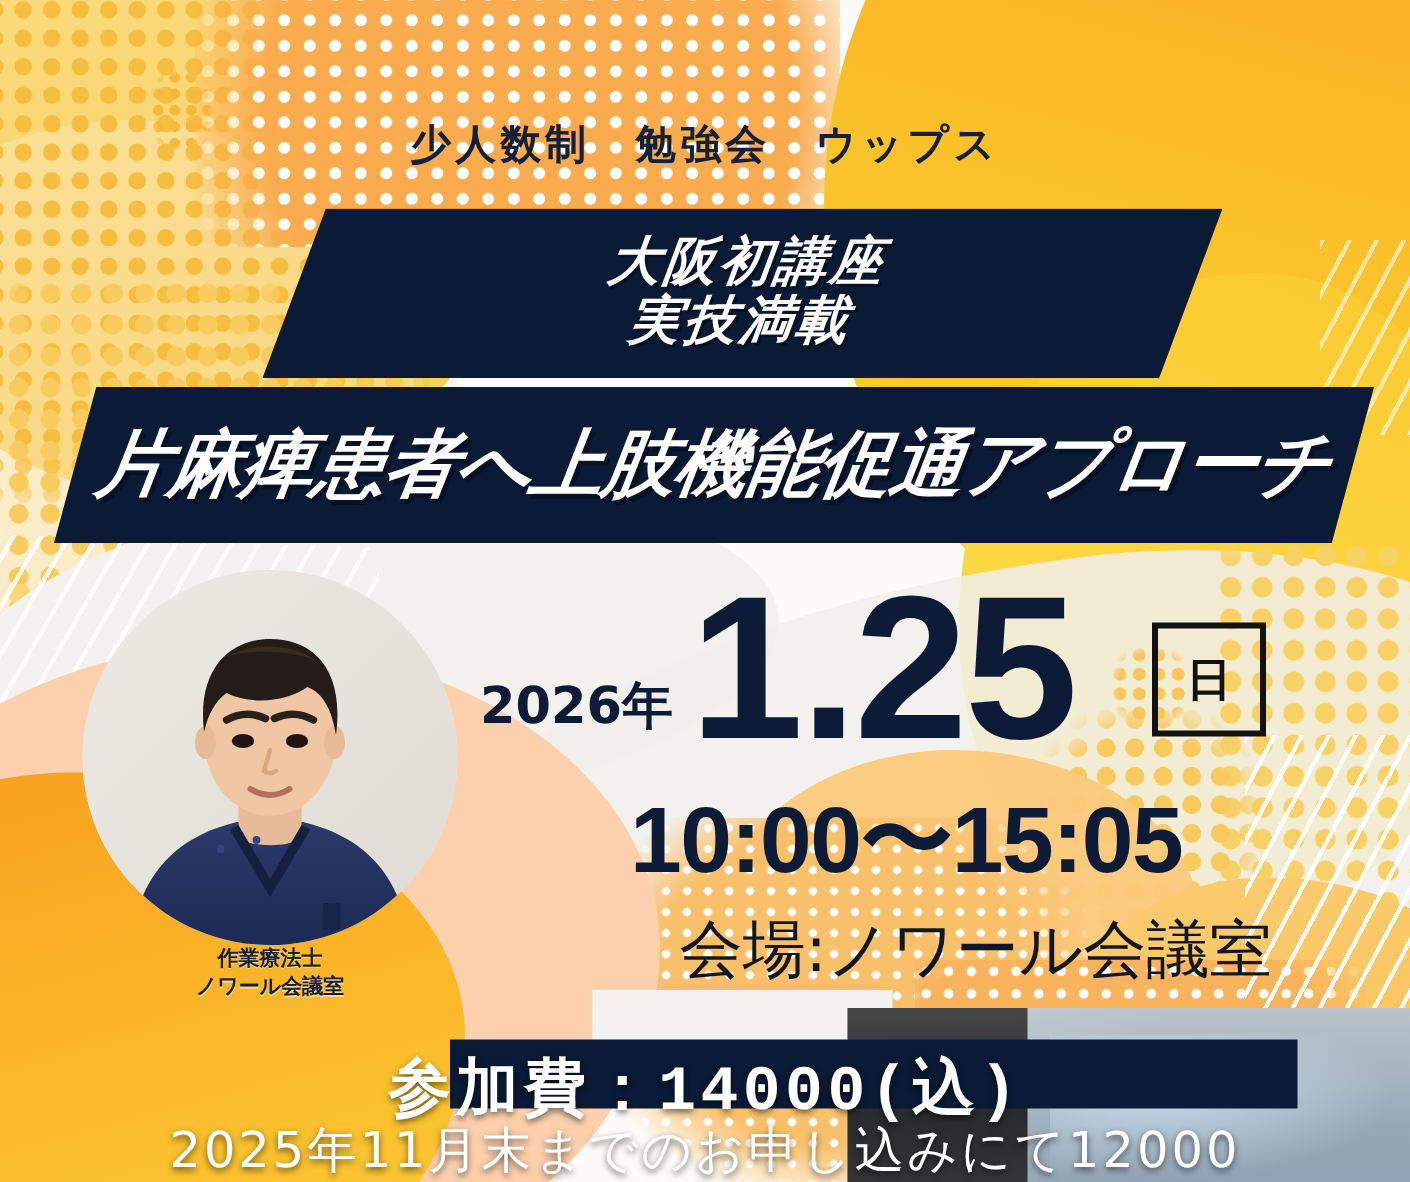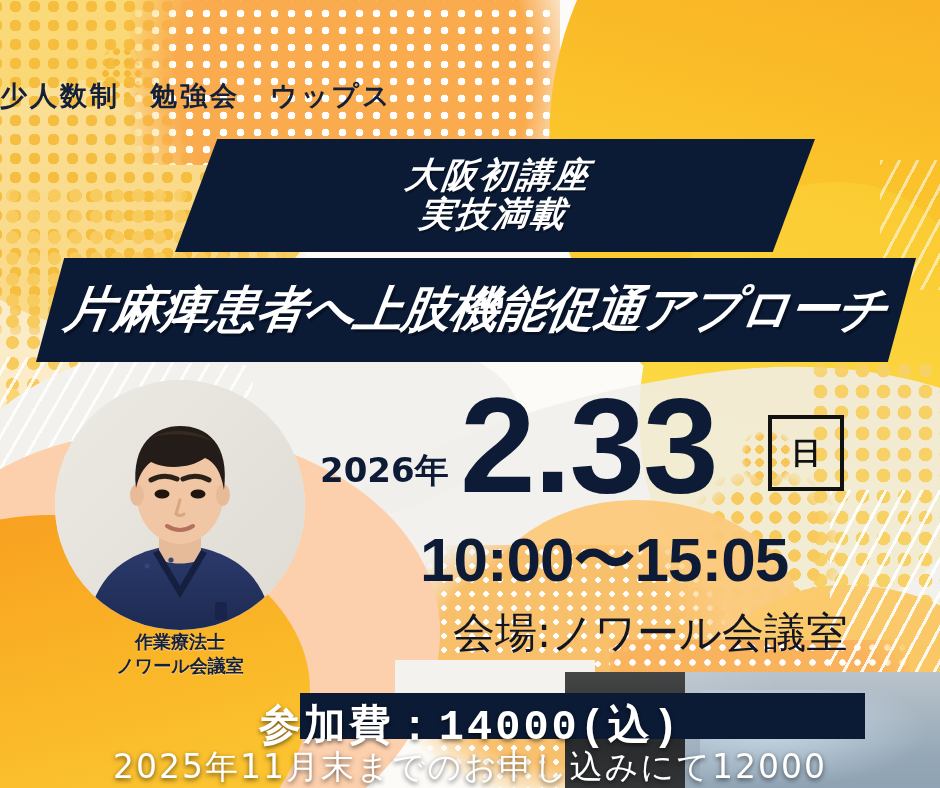--- a/index.html
+++ b/index.html
@@ -250,36 +250,36 @@
   }
   #fee-band{
     left:300px;top:693px;width:565px;height:46px;background:#0b1a35;
     position:absolute;z-index:3;
   }
 
   
   .fg{position:absolute;z-index:5;text-align:center;}
 
   #kicker{
-    left:0;top:78px;width:940px;text-align:left;
+    left:0;top:78px;width:940px;text-align:center;
     font-size:27px;font-weight:700;color:#14203a;letter-spacing:3px;
     font-family:"DejaVu Sans","Liberation Sans",sans-serif;
   }
 
   
   #portrait{
     left:55px;top:380px;width:250px;height:250px;border-radius:50%;
     overflow:hidden;z-index:4;
     background:#e9e9e5;
   }
   #portrait svg{display:block;width:100%;height:100%;}
 
   #speaker{
     left:30px;top:630px;width:300px;text-align:center;
-    color:#16203a;font-size:18px;font-weight:700;line-height:1.35;
+    color:#16203a;font-size:14px;font-weight:700;line-height:1.35;
     font-family:"DejaVu Sans","Liberation Sans",sans-serif;
     text-shadow:0 1px 0 rgba(255,255,255,.45);
   }
 
   
   #date-row{left:300px;top:390px;width:600px;height:125px;}
   #year{
     position:absolute;left:20px;top:58px;
     font-size:34px;font-weight:700;color:#0d1b36;letter-spacing:0px;
     font-family:"DejaVu Sans","Liberation Sans",sans-serif;
@@ -418,21 +418,21 @@
     </svg>
   </div>
 
   <div class="fg" id="speaker">
     <div>作業療法士</div>
     <div>ノワール会議室</div>
   </div>
 
   <div class="fg" id="date-row">
     <div id="year">2026年</div>
-    <div id="bigdate">2.33</div>
+    <div id="bigdate">1.25</div>
     <div id="daybox">日</div>
   </div>
 
   <div class="fg" id="time">10:00〜15:05</div>
   <div class="fg" id="venue">会場:ノワール会議室</div>
 
   <div id="fee-band"></div>
   <div class="fg" id="fee1">参加費：14000(込)</div>
   <div class="fg" id="fee2">2025年11月末までのお申し込みにて12000</div>
 

